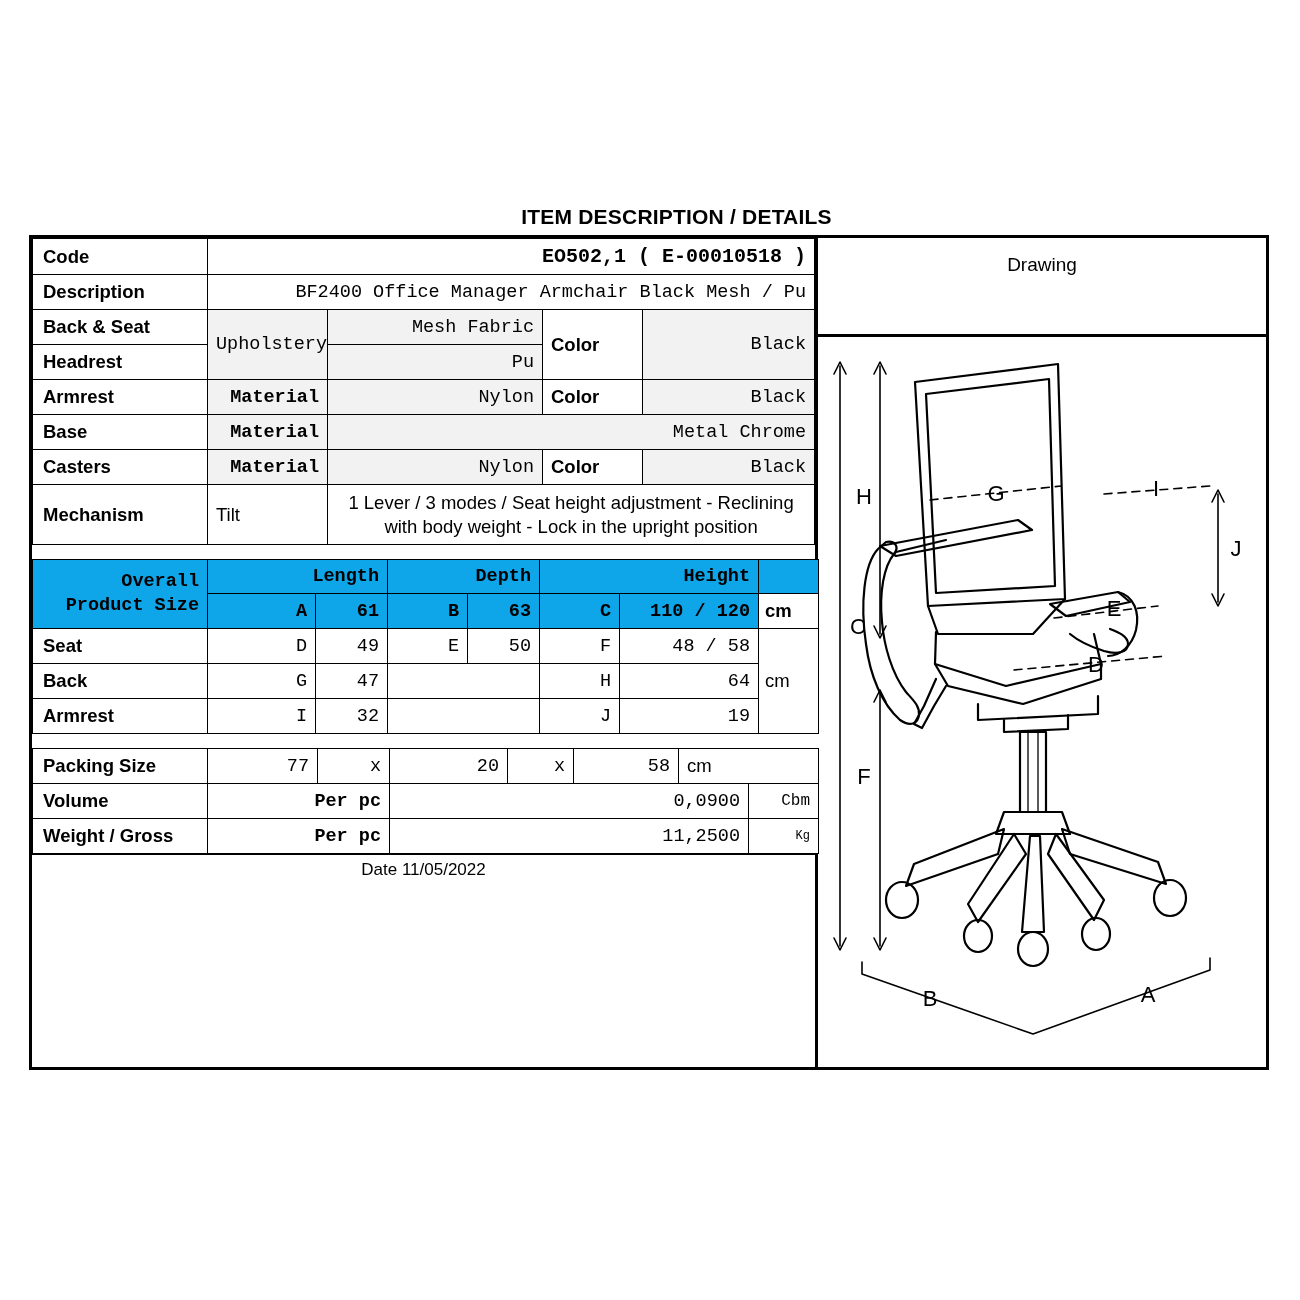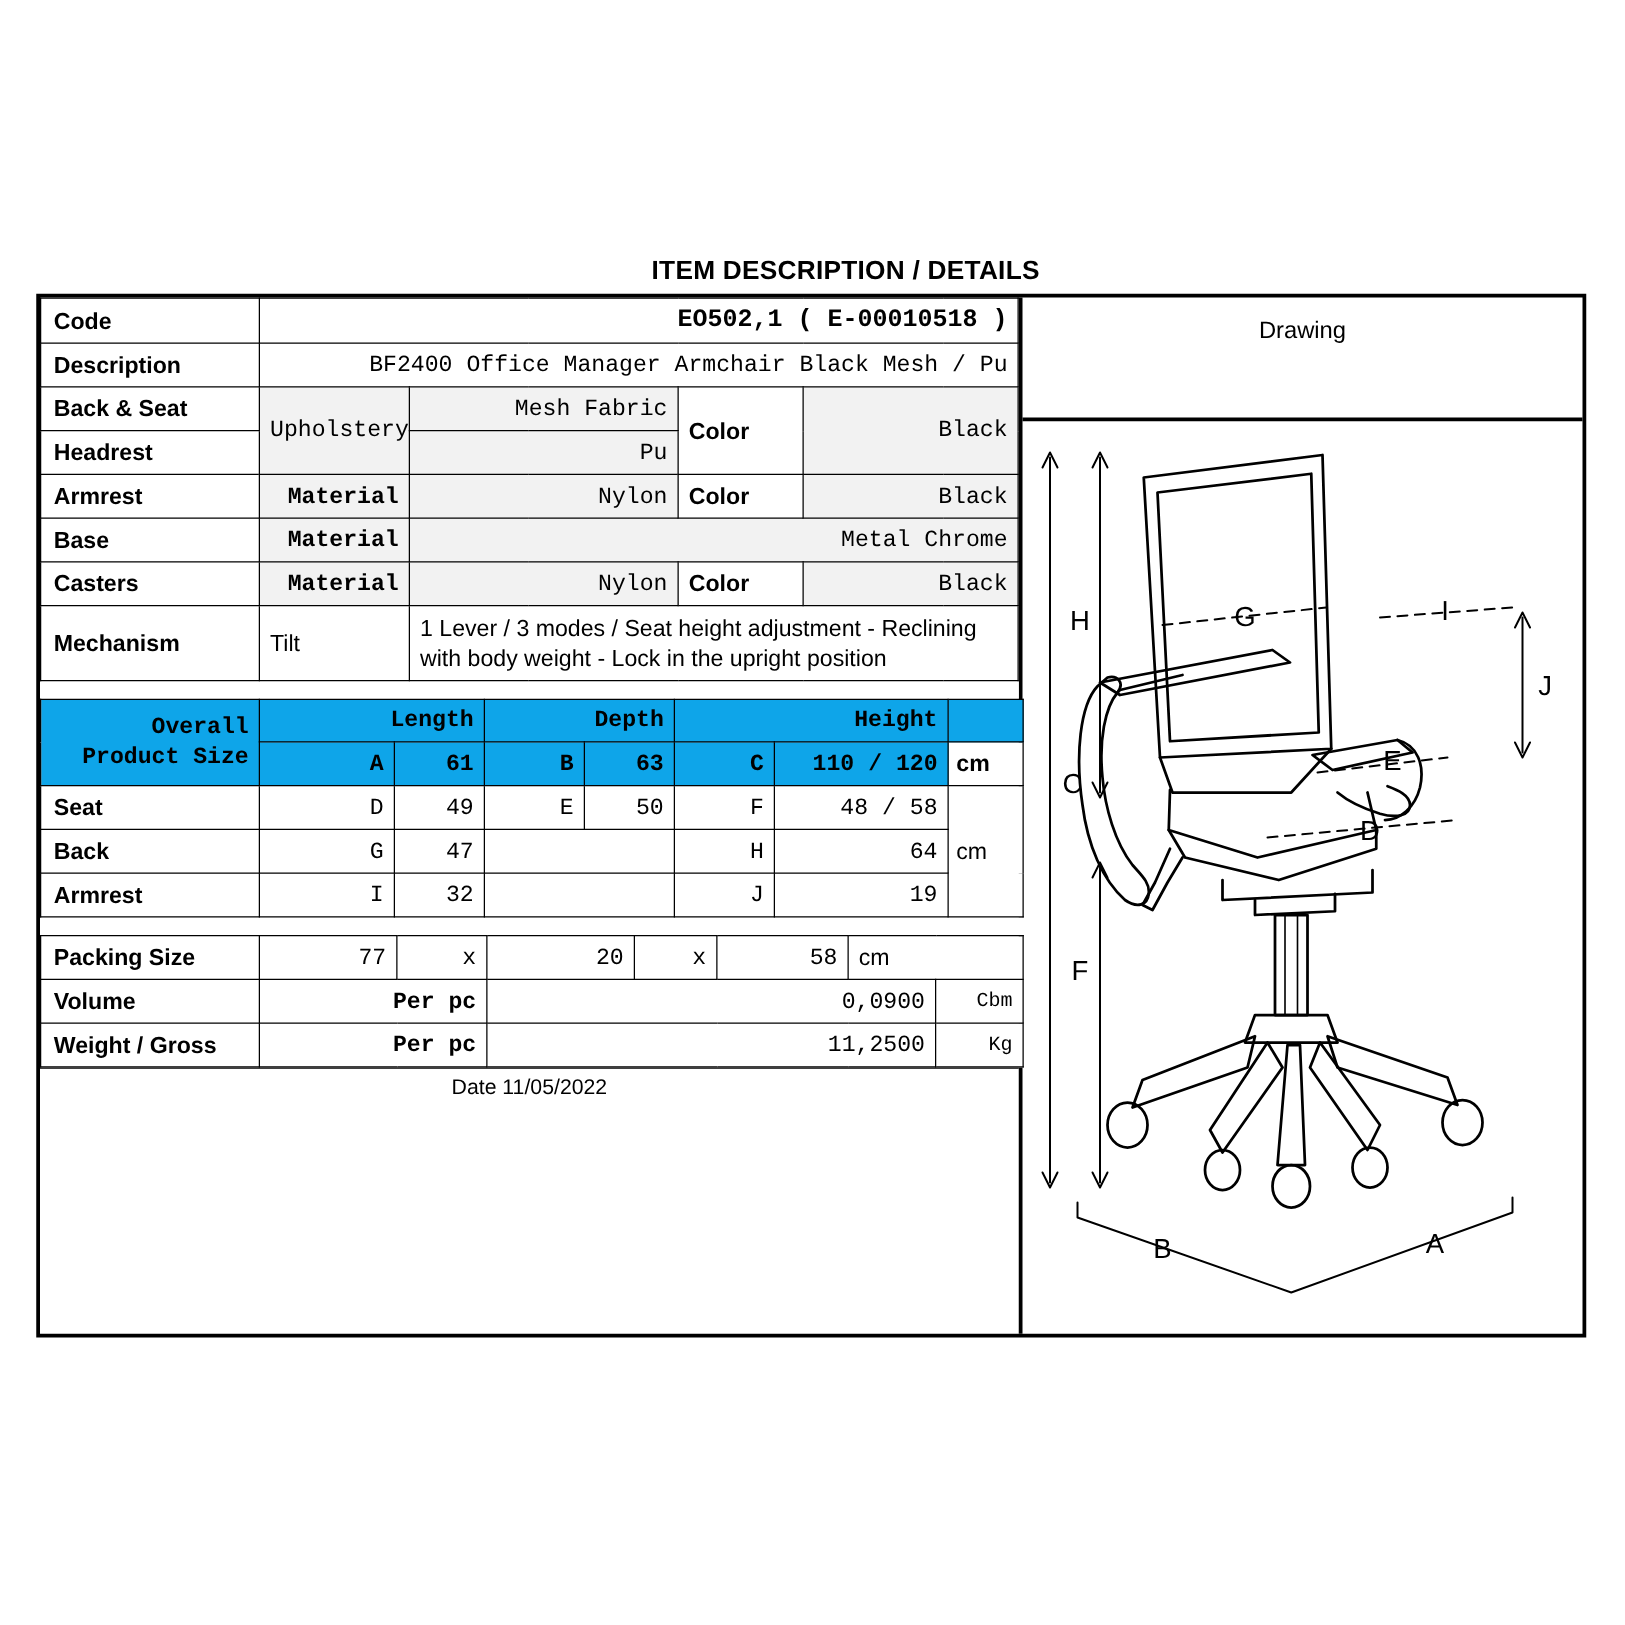--- a/index.html
+++ b/index.html
@@ -104,21 +104,21 @@
   }
   .svg-wrap {
     position: absolute;
     top: 96px;
     left: 0;
     right: 0;
     bottom: 0;
   }
   .mech-cell {
     line-height: 1.28;
-    text-align: left;
+    text-align: center;
   }
 </style>
 </head>
 <body>
 
 <div id="sheet">
 
   <div class="doc-title">ITEM DESCRIPTION / DETAILS</div>
 
   <div class="frame">
@@ -290,21 +290,21 @@
           <td class="lbl">Volume</td>
           <td colspan="2" class="ctr bold">Per pc</td>
           <td colspan="4" class="ctr">0,0900</td>
           <td class="ctr" style="font-size:16px">Cbm</td>
         </tr>
 
         <tr>
           <td class="lbl">Weight / Gross</td>
           <td colspan="2" class="ctr bold">Per pc</td>
           <td colspan="4" class="ctr">11,2500</td>
-          <td class="ctr" style="font-size:16px">Kg</td>
+          <td class="ctr" style="font-size:12px">Kg</td>
         </tr>
       </tbody>
         </table>
 
       <div class="date-bar">Date 11/05/2022</div>
 
     </div>
 
     <div class="right-col">
       <div class="drawing-title">Drawing</div>

